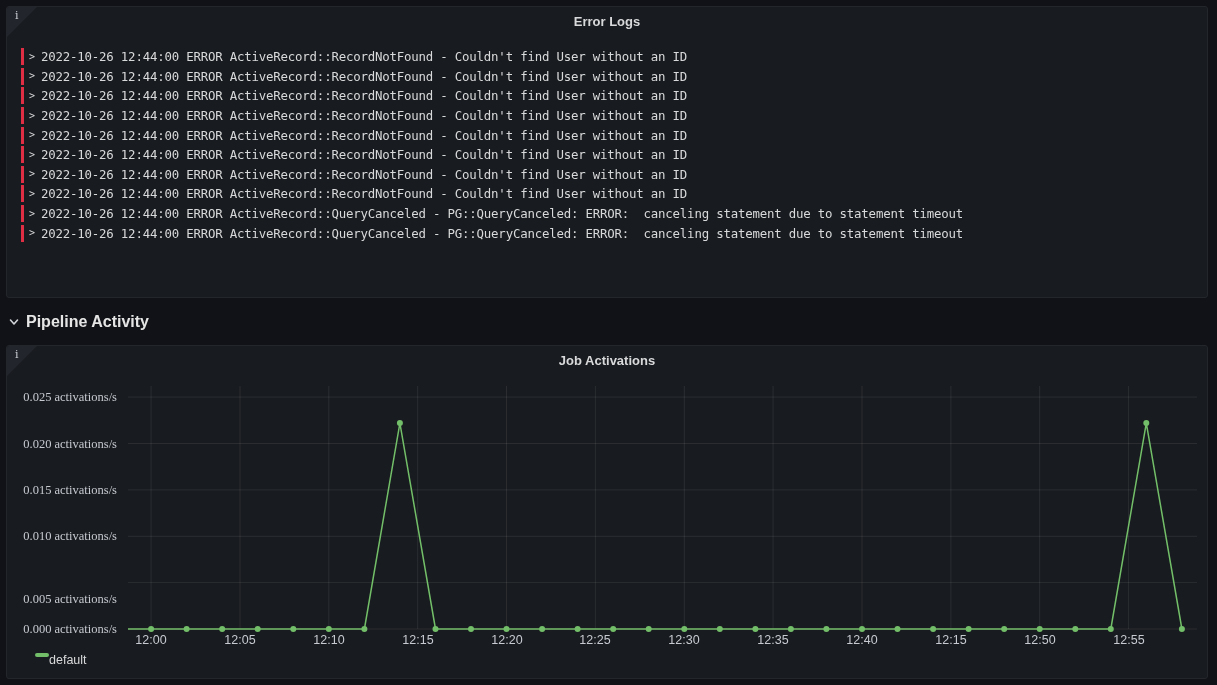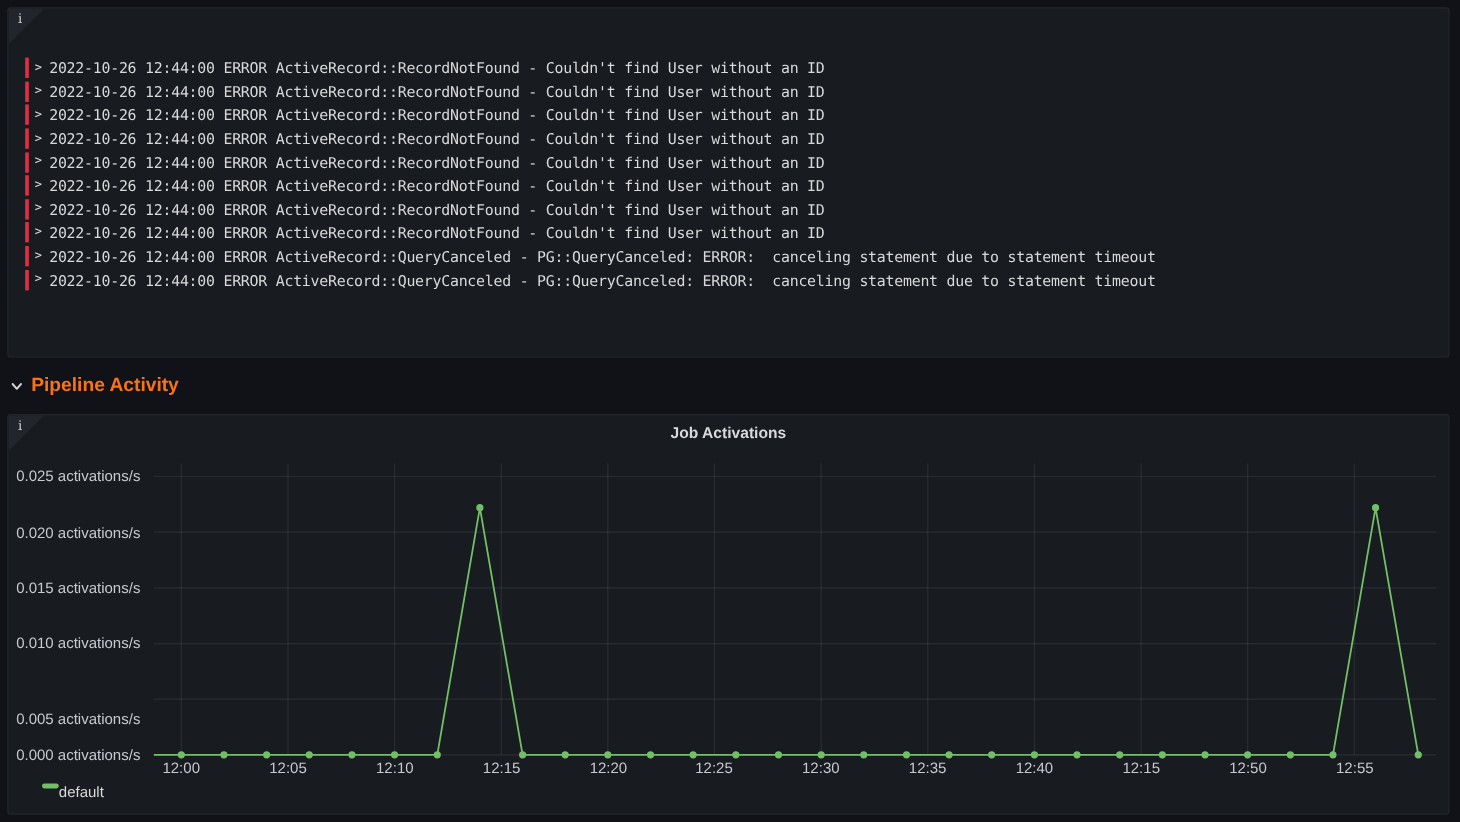--- a/index.html
+++ b/index.html
@@ -38,44 +38,45 @@
   .log-text {
     font-family:"DejaVu Sans Mono", monospace; font-size:12.4px; color:#d8d9da;
     white-space:pre; letter-spacing:-0.2px;
   }
 
   .row-header {
     position:absolute; left:8px; top:309px; height:26px;
     display:flex; align-items:center; gap:6px; cursor:pointer;
   }
   .row-header .chev { display:flex; align-items:center; }
-  .row-title { font-size:16px; font-weight:700; color:#f97316; }
+  .row-title { font-size:16px; font-weight:700; color:#e5e5e5; }
 
   .ylabel {
     position:absolute; right:1090px; white-space:nowrap; font-size:12.5px;
-    color:#c7cad1; height:16px; line-height:16px; text-align:right;
+    color:#c7cad1; height:16px; line-height:16px; text-align:right;font-family:Liberation Serif, serif;
   }
   .xlabel {
     position:absolute; width:50px; text-align:center; font-size:12.5px;
     color:#c7cad1; top:286px; height:16px; line-height:16px;
   }
   .chart-svg { position:absolute; left:121px; top:40px; }
 
   .legend { position:absolute; left:28px; top:307px; display:flex; align-items:flex-start; gap:0; cursor:pointer; }
   .legend-swatch { width:14px; height:4px; border-radius:2px; }
   .legend-label { font-size:12.5px; color:#d8d9da; }
 </style>
 </head>
 <body>
 
 <div class="stage">
 
   <div class="panel panel-error">
     <div class="info-corner"></div>
     <div class="info-corner-glyph">i</div>
+    <div class="panel-title">Error Logs</div>
     <div class="log-list" id="log-list">
         <div class="log-row">
           <span class="log-bar" style="background: rgb(224, 47, 68);"></span>
           <span class="log-expand">&gt;</span>
           <span class="log-text">2022-10-26 12:44:00 ERROR ActiveRecord::RecordNotFound - Couldn't find User without an ID</span>
         </div>
         <div class="log-row">
           <span class="log-bar" style="background: rgb(224, 47, 68);"></span>
           <span class="log-expand">&gt;</span>
           <span class="log-text">2022-10-26 12:44:00 ERROR ActiveRecord::RecordNotFound - Couldn't find User without an ID</span>

